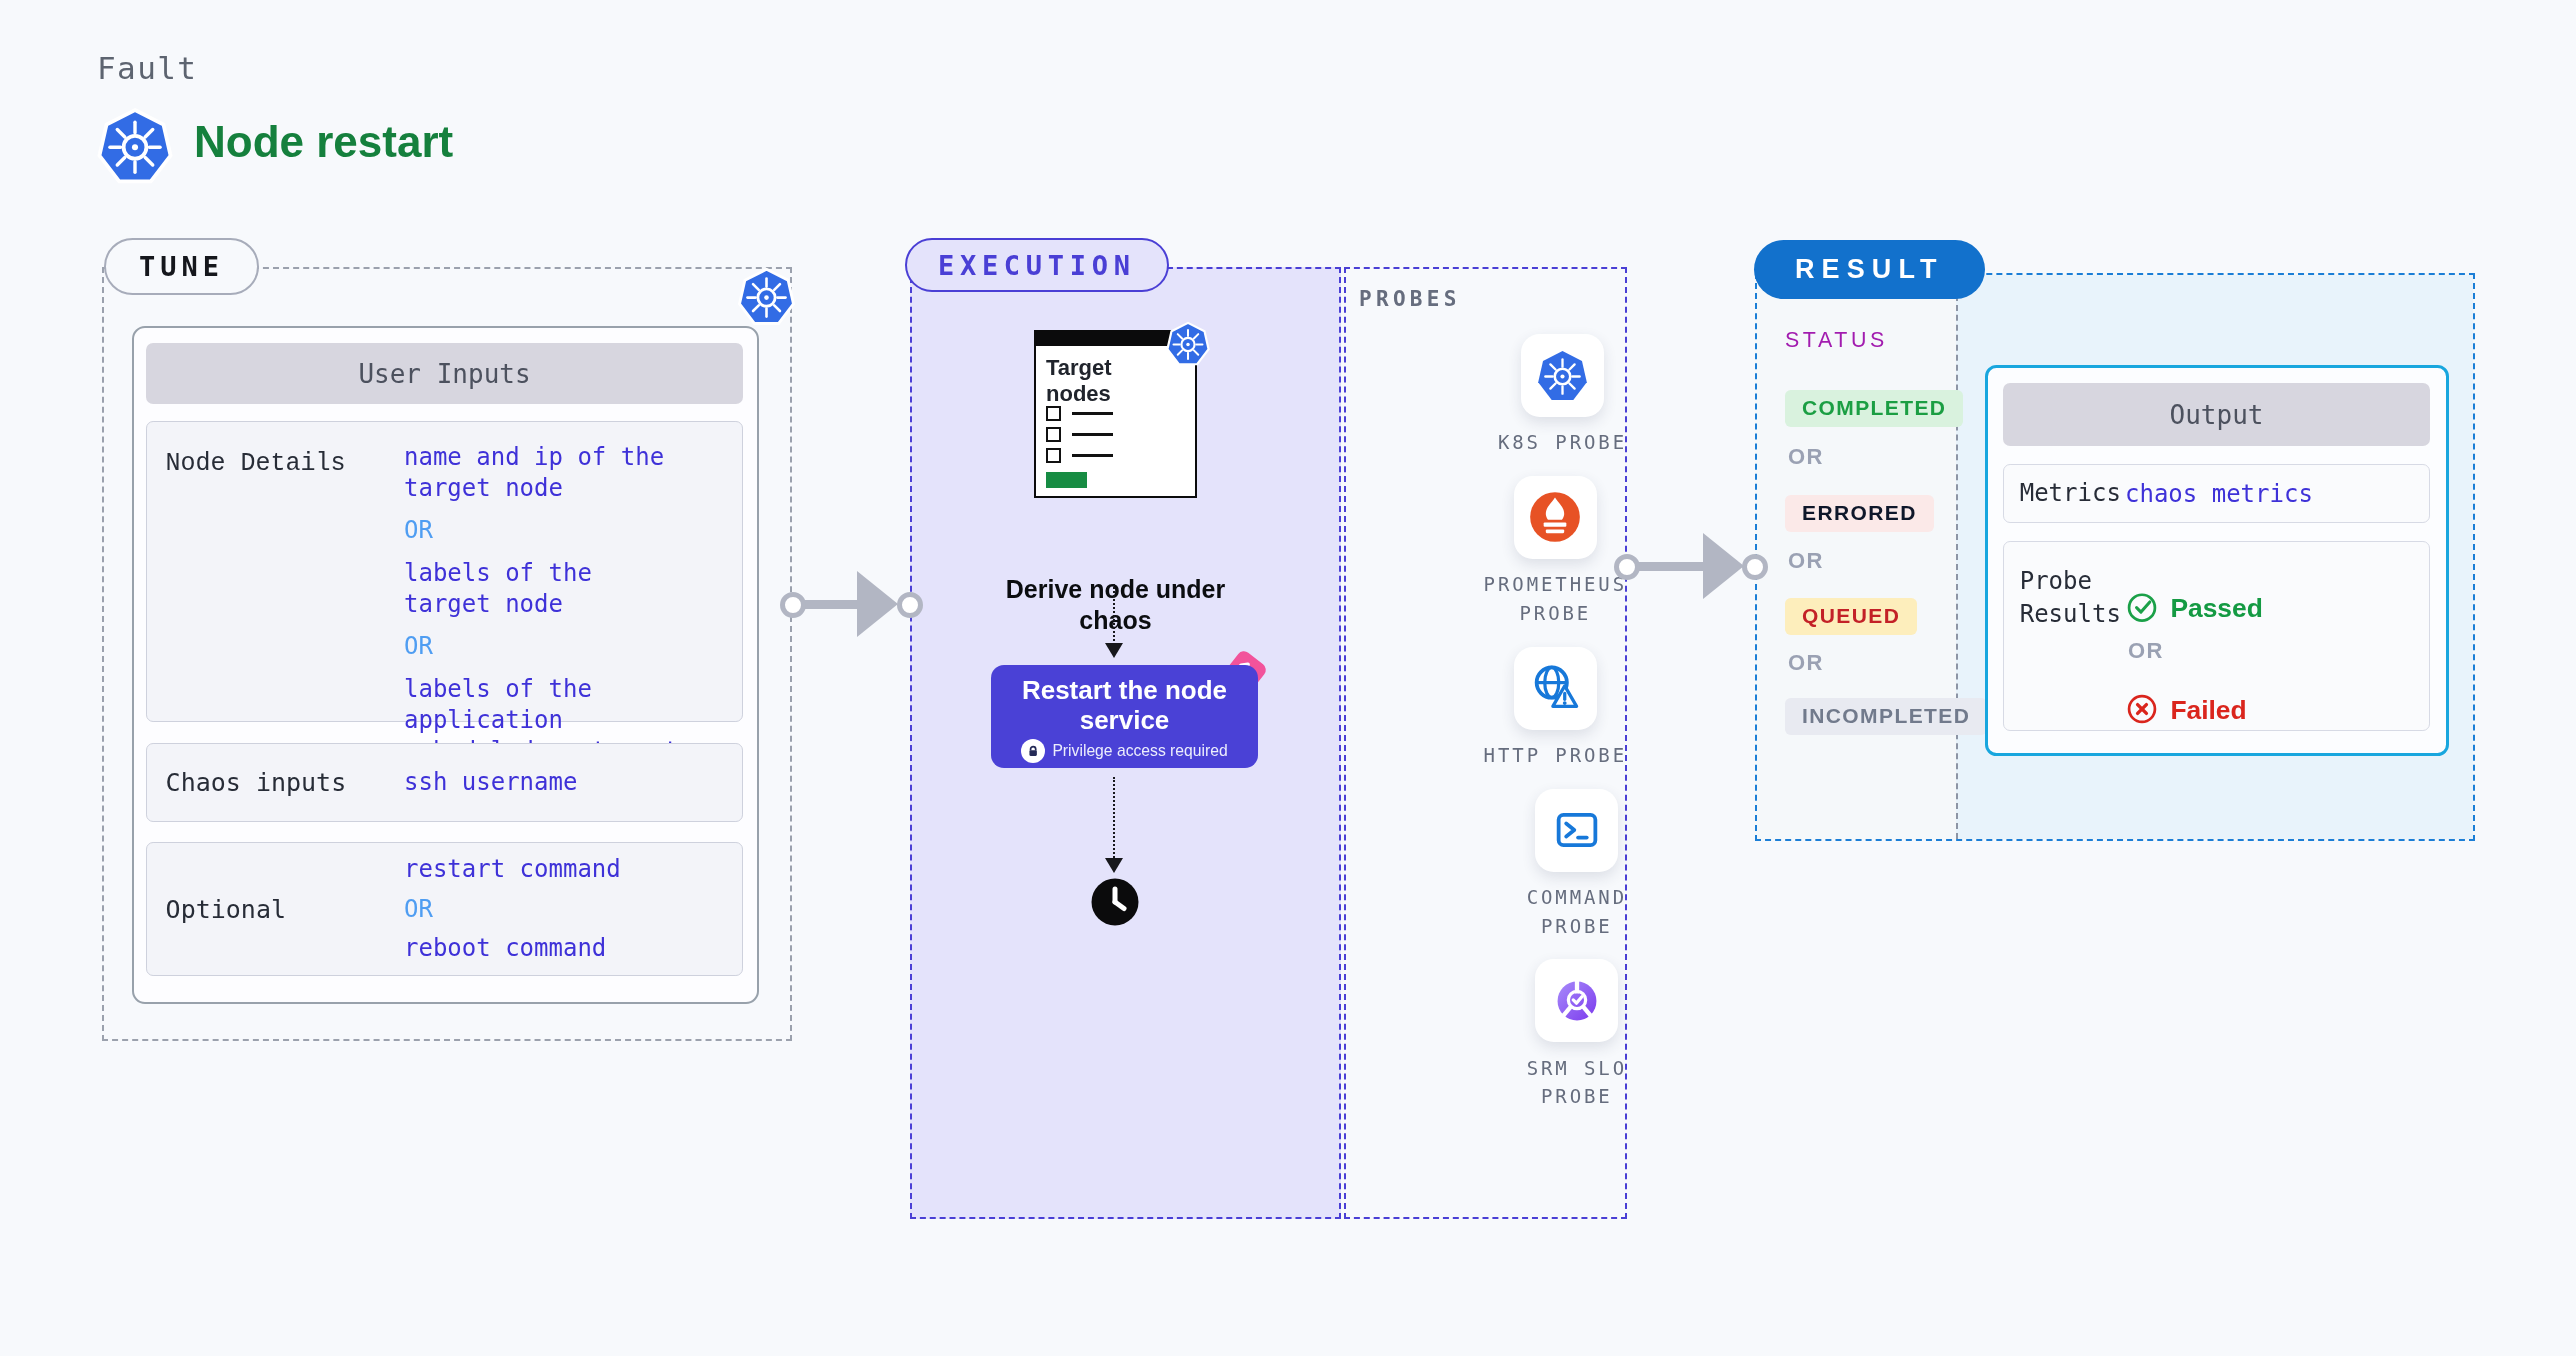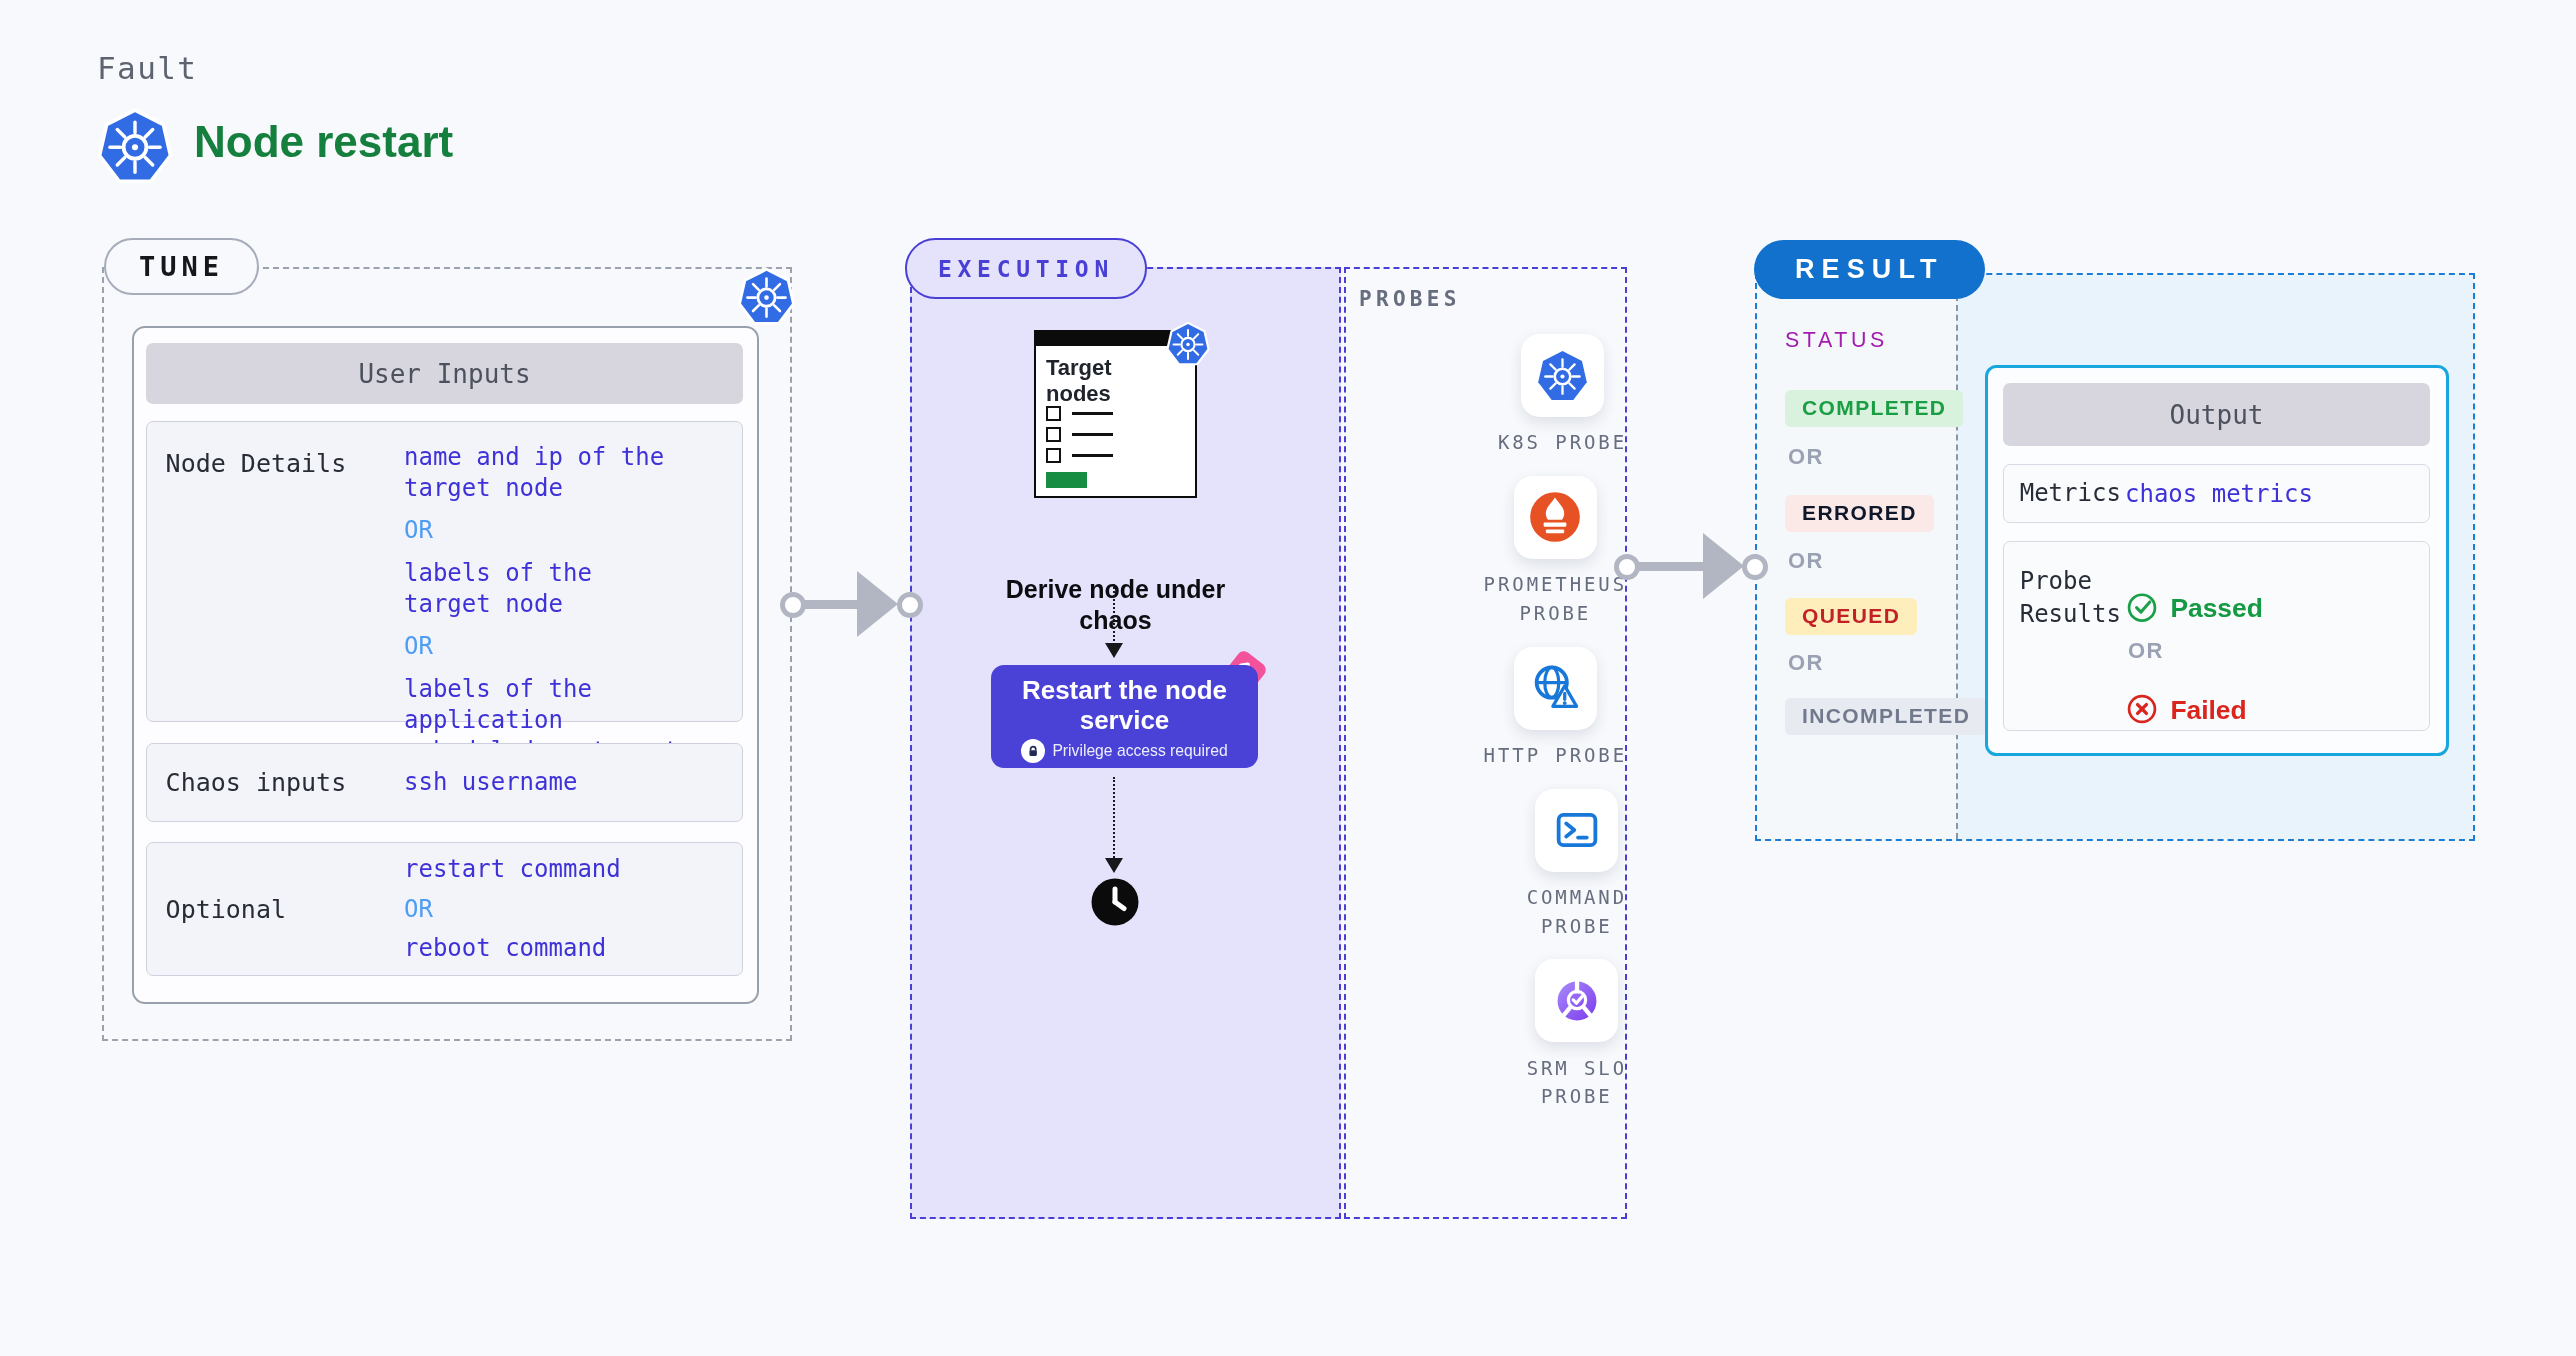--- a/index.html
+++ b/index.html
@@ -17,39 +17,39 @@
 
   
   .fault { left:97px; top:50px; font-size:31px; color:#5d6470; letter-spacing:1.4px; }
   .hero-k8s { left:97px; top:107px; width:76px; height:79px; }
   .page-title { left:194px; top:117px; font-size:44px; font-weight:bold; color:#15803d; }
 
   
   .pill { border-radius:34px; font-weight:bold; z-index:5; display:flex; align-items:center; }
   .tune-pill { left:104px; top:238px; height:57px; padding:0 33px; background:#f7f9fc;
     border:2.9px solid #a7acba; color:#15171c; font-size:27px; letter-spacing:5px; }
-  .exec-pill { left:905px; top:238px; height:61px; padding:0 31px; background:#e4e3fb;
-    border:2.9px solid #4a3fd5; color:#4a3fd5; font-size:23px; letter-spacing:5.7px; }
+  .exec-pill { left:905px; top:238px; height:54px; padding:0 31px; background:#e4e3fb;
+    border:2.9px solid #4a3fd5; color:#4a3fd5; font-size:27px; letter-spacing:5.7px; }
   .result-pill { left:1754px; top:240px; height:59px; padding:0 41px; background:#1271cc;
     color:#ffffff; font-size:27px; letter-spacing:7.1px; }
 
   
   .tune-box { left:102px; top:267px; width:690px; height:774px; border:2.1px dashed #9ba1ad; }
   .tune-k8s { left:737px; top:267px; width:59px; height:60px; z-index:6; }
   .tune-card { left:132px; top:326px; width:627px; height:678px; background:#fdfdff;
     border:2.9px solid #98a1ab; border-radius:13px; }
   .hdr-bar { background:#d7d6df; border-radius:7.1px; display:flex; align-items:center;
     justify-content:center; font-size:26px; color:#4c515e; }
   .ui-bar { left:146px; top:343px; width:597px; height:61px; }
   .t-row { background:#f3f4f9; border:1.4px solid #ced1dd; border-radius:7.1px; display:flex; }
   .row-nd  { left:146px; top:421px;  width:597px; height:301px; }
   .row-ci  { left:146px; top:743px; width:597px; height:79px; align-items:center; }
   .row-opt { left:146px; top:842px; width:597px; height:134px; align-items:center; }
   .t-label { width:257px; padding-left:18.6px; font-size:25px; color:#272c37; flex-shrink:0; }
-  .row-nd .t-label { padding-top:27px; }
+  .row-nd .t-label { padding-top:27px;font-family:Liberation Mono, monospace; }
   .t-values { font-size:24px; line-height:31px; color:#3e31d8; }
   .row-nd .t-values { padding-top:20px; }
   .or-blue { color:#4f9df2; margin:11.4px 0; }
   .row-opt .or-blue { margin:8.6px 0; }
 
   
   .h-line { background:#b2b6c3; height:9.3px; }
   .h-circle { width:26px; height:26px; border:5px solid #b2b6c3; background:#ffffff;
     border-radius:50%; z-index:7; }
   .h-tri { width:0; height:0; border-top:33px solid transparent;

